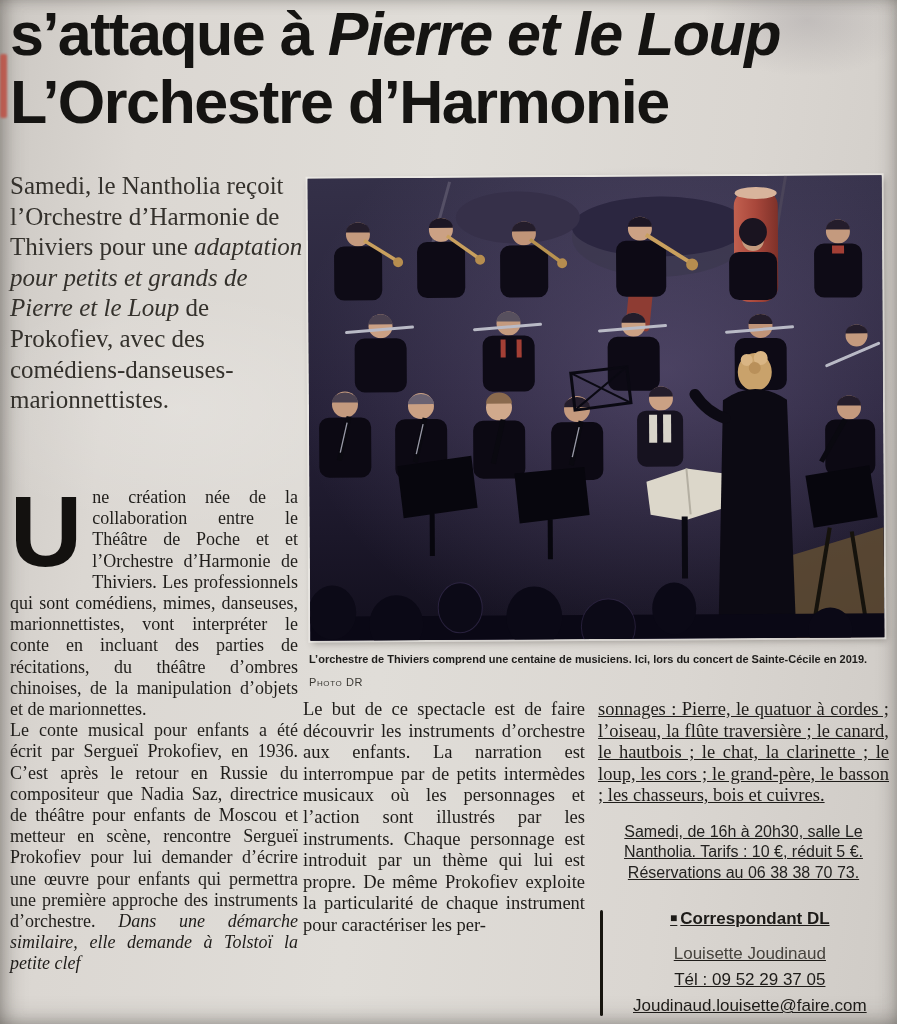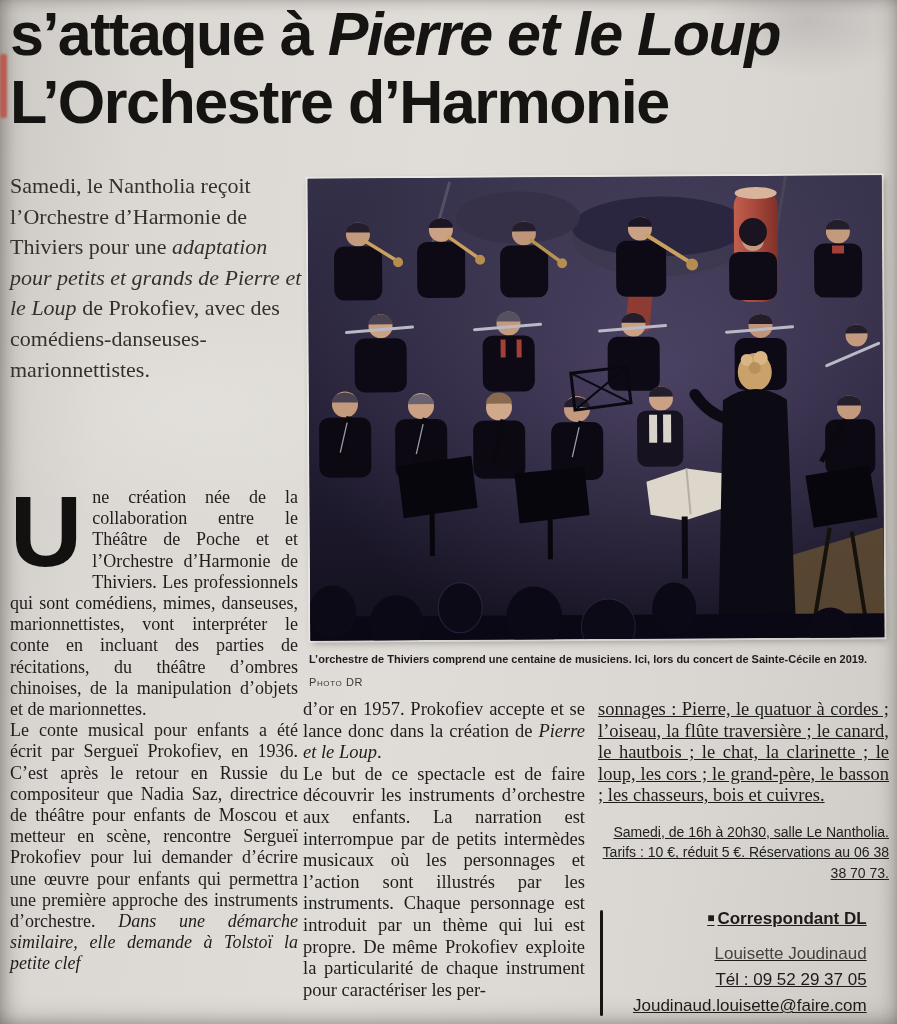--- a/index.html
+++ b/index.html
@@ -17,44 +17,44 @@
     font-family:"Liberation Serif", serif; color:#201e1b;
   }
   .red-sliver{position:absolute;left:0;top:54px;width:7px;height:64px;background:#bf4a3e;
     filter:blur(1.2px);opacity:.8;border-radius:2px;}
   .headline{position:absolute;left:10px;top:0;width:884px;margin:0;
     font-family:"Liberation Sans", sans-serif;font-weight:bold;font-size:61px;line-height:68px;
     letter-spacing:-1.5px;color:#151412;}
   .hl-line{display:block;white-space:nowrap;}
   .headline em{font-style:italic;}
   .lede{position:absolute;left:10px;top:171px;width:293px;
-    font-size:22px;line-height:30.6px;color:#34312c;text-align:left;}
+    font-size:25px;line-height:30.6px;color:#34312c;text-align:left;}
   .lede em{font-style:italic;}
   .photo{position:absolute;left:309px;top:177px;width:574px;height:462px;margin:0;
     transform:rotate(-0.35deg);background:#1c1830;
     box-shadow:0 0 0 2px rgba(250,248,244,.55), 2px 3px 7px rgba(40,35,30,.35);}
   .photo svg{display:block;width:100%;height:100%;}
   .caption{position:absolute;left:309px;top:648px;width:584px;
     font-family:"Liberation Sans", sans-serif;font-weight:bold;font-size:11px;line-height:22.5px;
     color:#1d1c1a;text-align:left;}
   .caption .credit{font-weight:normal;font-variant:small-caps;letter-spacing:.6px;color:#3a3833;}
   .col{position:absolute;text-align:justify;font-size:18.5px;line-height:21.6px;color:#1f1d1a;}
   .col p{margin:0;}
   .col em{font-style:italic;}
   .col1{left:10px;top:487px;width:288px;font-size:18px;line-height:21.2px;}
   .col2{left:303px;top:699px;width:282px;}
   .col3{left:598px;top:699px;width:291px;text-decoration:underline;}
   .dropcap{float:left;font-family:"Liberation Sans", sans-serif;font-weight:bold;
     font-size:100px;line-height:82px;margin:3px 10px 0 0;color:#13110f;}
   .info{margin-top:15px !important;font-family:"Liberation Sans", sans-serif;
-    font-size:14px;line-height:20.5px;text-align:right;color:#232220;}
+    font-size:16px;line-height:20.5px;text-align:center;color:#232220;}
   .correspondent{display:flex;margin-top:23px;}
   .corr-bar{width:3px;height:106px;background:#17150f;margin:4px 30px 0 2px;border-radius:2px;}
   .corr-lines{font-family:"Liberation Sans", sans-serif;font-size:17px;line-height:26px;
-    color:#1d1b18;text-align:right;}
+    color:#1d1b18;text-align:center;}
   .corr-title{font-weight:bold;}
   .bullet{font-size:12px;margin-right:3px;position:relative;top:-2px;}
   .corr-name{color:#46433d;margin-top:8px;}
 </style>
 </head>
 <body>
 
 <div class="page">
 
   <div class="red-sliver"></div>
@@ -229,21 +229,20 @@
   </figure>
 
   <div class="caption"><strong>L’orchestre de Thiviers comprend une centaine de musiciens. Ici, lors du concert de Sainte-Cécile en 2019. </strong><span class="credit">Photo DR</span></div>
 
   <div class="col col1">
     <p><span class="dropcap">U</span><span>ne création née de la collaboration entre le Théâtre de Poche et et l’Orchestre d’Harmonie de Thiviers. Les professionnels qui sont comédiens, mimes, danseuses, marionnettistes, vont interpréter le conte en incluant des parties de récitations, du théâtre d’ombres chinoises, de la manipulation d’objets et de marionnettes.</span></p>
     <p><span>Le conte musical pour enfants a été écrit par Sergueï Prokofiev, en 1936. C’est après le retour en Russie du compositeur que Nadia Saz, directrice de théâtre pour enfants de Moscou et metteur en scène, rencontre Sergueï Prokofiev pour lui demander d’écrire une œuvre pour enfants qui permettra une première approche des instruments d’orchestre. </span><em>Dans une démarche similaire, elle demande à Tolstoï la petite clef</em></p>
   </div>
 
   <div class="col col2">
-    <p><span>d’or en 1957. Prokofiev accepte et se lance donc dans la création de </span><em>Pierre et le Loup</em><span>.</span></p>
     <p>Le but de ce spectacle est de faire découvrir les instruments d’orchestre aux enfants. La narration est interrompue par de petits intermèdes musicaux où les personnages et l’action sont illustrés par les instruments. Chaque personnage est introduit par un thème qui lui est propre. De même Prokofiev exploite la particularité de chaque instrument pour caractériser les per-</p>
   </div>
 
   <div class="col col3">
     <p>sonnages : Pierre, le quatuor à cordes ; l’oiseau, la flûte traversière ; le canard, le hautbois ; le chat, la clarinette ; le loup, les cors ; le grand-père, le basson ; les chasseurs, bois et cuivres.</p>
     <p class="info">Samedi, de 16h à 20h30, salle Le Nantholia. Tarifs : 10 €, réduit 5 €. Réservations au 06 38 38 70 73.</p>
     <div class="correspondent">
       <div class="corr-bar"></div>
       <div class="corr-lines">
         <div class="corr-title"><span class="bullet">■</span><span>Correspondant DL</span></div>

